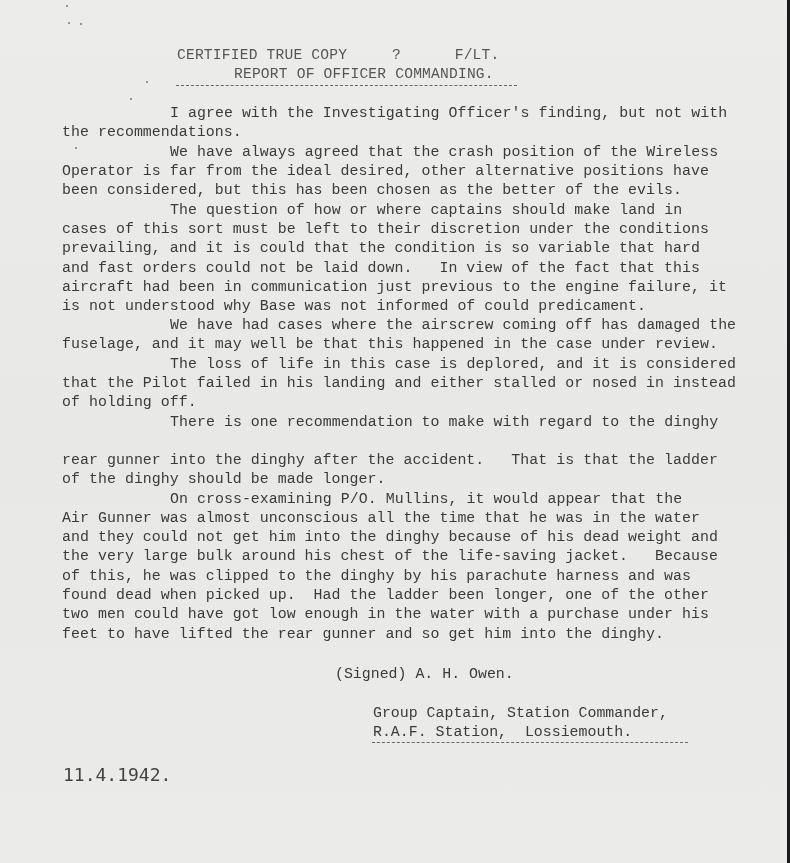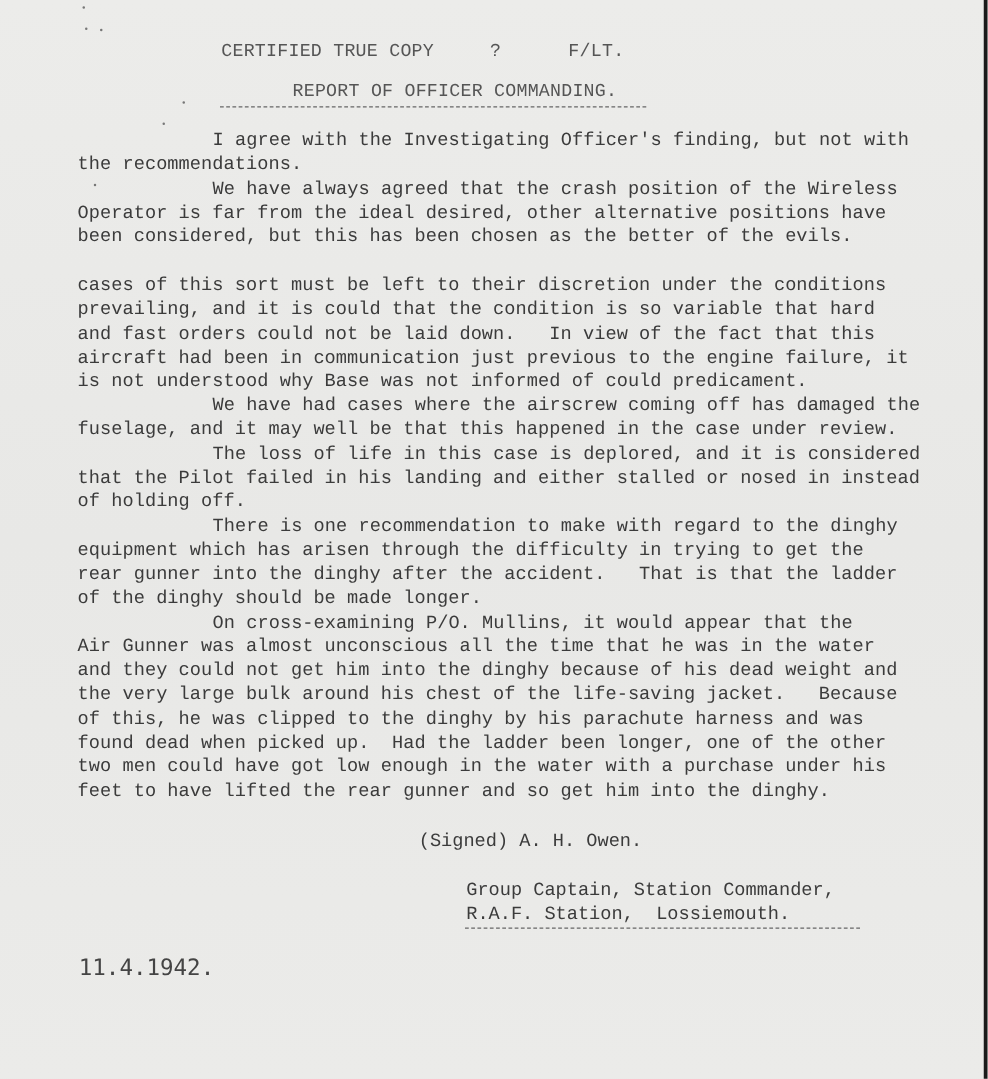--- a/index.html
+++ b/index.html
@@ -81,46 +81,46 @@
 
 <div class="page">
 
   <div class="speck" style="left:66px;top:5px;"></div>
   <div class="speck" style="left:68px;top:22px;"></div>
   <div class="speck" style="left:80px;top:23px;"></div>
   <div class="speck" style="left:146px;top:81px;"></div>
   <div class="speck" style="left:130px;top:98px;"></div>
   <div class="speck" style="left:75px;top:147px;"></div>
 
-  <div class="header-line" style="left:177px;top:34px;text-align:right;">CERTIFIED TRUE COPY     ?      F/LT.</div>
+  <div class="header-line" style="left:177px;top:47px;text-align:right;">CERTIFIED TRUE COPY     ?      F/LT.</div>
   <div class="header-line" style="left:234px;top:66px;">REPORT OF OFFICER COMMANDING.</div>
   <div class="header-rule" style="left:176px;top:85px;width:341px;"></div>
 
   <div class="body-line indent" style="top:105px;">I agree with the Investigating Officer's finding, but not with</div>
   <div class="body-line" style="top:124px;">the recommendations.</div>
 
   <div class="body-line indent" style="top:144px;">We have always agreed that the crash position of the Wireless</div>
   <div class="body-line" style="top:163px;">Operator is far from the ideal desired, other alternative positions have</div>
   <div class="body-line" style="top:182px;">been considered, but this has been chosen as the better of the evils.</div>
 
+  <div class="body-line indent" style="top:202px;">The question of how or where captains should make land in</div>
   <div class="body-line" style="top:221px;">cases of this sort must be left to their discretion under the conditions</div>
   <div class="body-line" style="top:240px;">prevailing, and it is could that the condition is so variable that hard</div>
   <div class="body-line" style="top:260px;">and fast orders could not be laid down.   In view of the fact that this</div>
   <div class="body-line" style="top:279px;">aircraft had been in communication just previous to the engine failure, it</div>
   <div class="body-line" style="top:298px;">is not understood why Base was not informed of could predicament.</div>
 
   <div class="body-line indent" style="top:317px;">We have had cases where the airscrew coming off has damaged the</div>
   <div class="body-line" style="top:336px;">fuselage, and it may well be that this happened in the case under review.</div>
 
   <div class="body-line indent" style="top:356px;">The loss of life in this case is deplored, and it is considered</div>
   <div class="body-line" style="top:375px;">that the Pilot failed in his landing and either stalled or nosed in instead</div>
   <div class="body-line" style="top:394px;">of holding off.</div>
 
   <div class="body-line indent" style="top:414px;">There is one recommendation to make with regard to the dinghy</div>
-  <div class="body-line" style="top:433px;">equipment which has arisen through the difficulty in trying to get the</div>
   <div class="body-line" style="top:452px;">rear gunner into the dinghy after the accident.   That is that the ladder</div>
   <div class="body-line" style="top:471px;">of the dinghy should be made longer.</div>
 
   <div class="body-line indent" style="top:491px;text-align:right;">On cross-examining P/O. Mullins, it would appear that the</div>
   <div class="body-line" style="top:510px;">Air Gunner was almost unconscious all the time that he was in the water</div>
   <div class="body-line" style="top:529px;">and they could not get him into the dinghy because of his dead weight and</div>
   <div class="body-line" style="top:548px;">the very large bulk around his chest of the life-saving jacket.   Because</div>
   <div class="body-line" style="top:568px;">of this, he was clipped to the dinghy by his parachute harness and was</div>
   <div class="body-line" style="top:587px;text-align:right;">found dead when picked up.  Had the ladder been longer, one of the other</div>
   <div class="body-line" style="top:606px;">two men could have got low enough in the water with a purchase under his</div>

